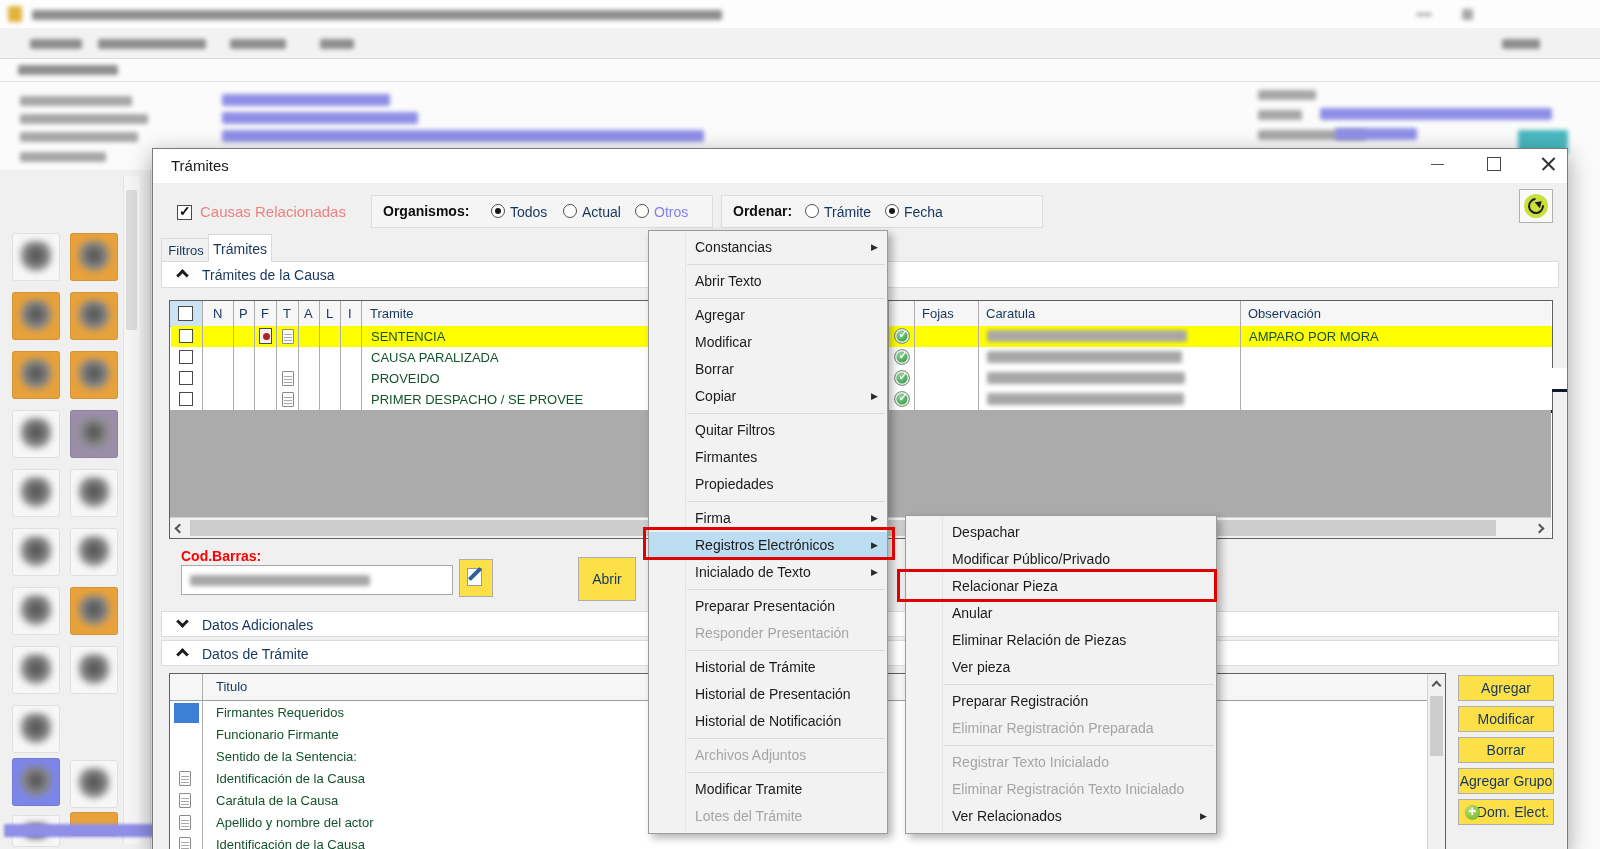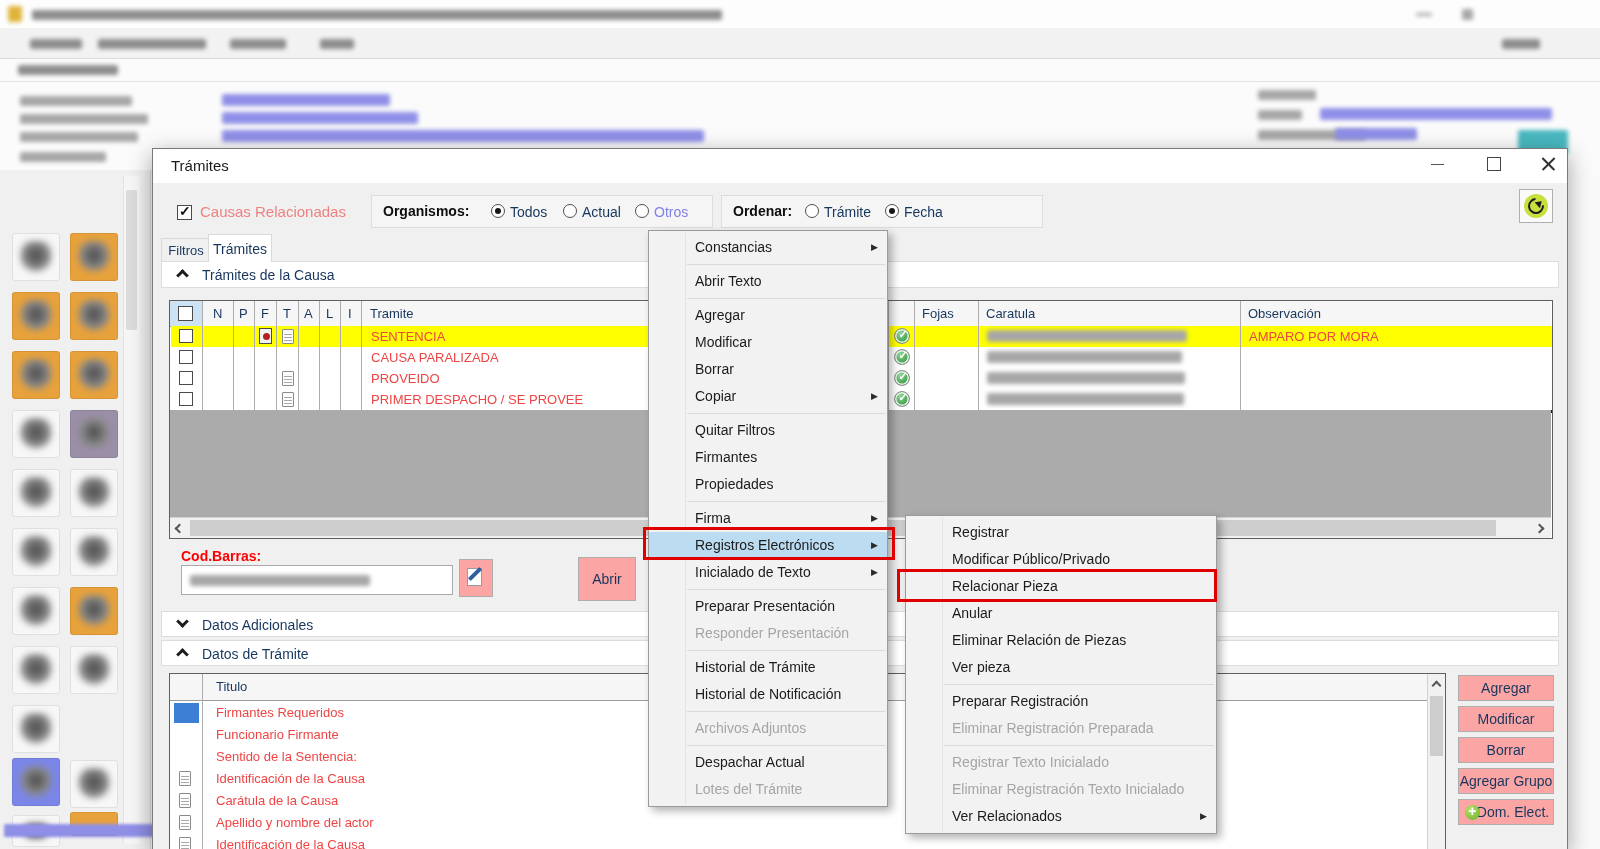--- a/index.html
+++ b/index.html
@@ -52,34 +52,34 @@
   .tab.inactive{background:#f0f0f0;}
   .tab.active{background:#fff;border-bottom:none;z-index:2;font-size:14px;}
   .panelbar{box-sizing:border-box;background:#fff;border:1px solid #dcdcdc;}
   .panel-title{font-size:14px;color:#17365d;}
   .chev{position:absolute;width:9px;height:9px;border-top:3px solid #1d1d1d;border-right:3px solid #1d1d1d;box-sizing:border-box;}
   .chev.up{transform:rotate(-45deg);} .chev.down{transform:rotate(135deg);}
   .chev.small{width:7px;height:7px;border-width:2px;border-color:#555;}
   .grid{box-sizing:border-box;background:#fff;border:1.5px solid #5f5f5f;}
   .gridline{position:absolute;width:1px;background:#adadad;}
   .gh{position:absolute;font-size:13px;color:#17365d;}
-  .cell-txt{position:absolute;font-size:13px;color:#ef4444;white-space:nowrap;}
+  .cell-txt{position:absolute;font-size:13px;color:#14532d;white-space:nowrap;}
   .row{position:absolute;left:1px;width:1381px;height:21px;}
   .rowline{border-bottom:3px solid #0f172a;}
   .doc-icon{position:absolute;width:12px;height:15px;background:#fdfdfd;border:1px solid #8a8a8a;border-radius:1px;box-sizing:border-box;}
   .doc-icon::after{content:"";position:absolute;left:1px;right:1px;top:2px;bottom:2px;
       background:repeating-linear-gradient(#fdfdfd 0 2px,#a8a8a8 2px 3px);}
   .seal-icon{position:absolute;width:13px;height:16px;background:#f2f2f2;border:1px solid #4a4a4a;box-sizing:border-box;}
   .seal-icon::after{content:"";position:absolute;left:2.5px;top:4px;width:7px;height:7px;border-radius:50%;background:#b22222;}
   .gcheck{position:absolute;width:16px;height:16px;border-radius:50%;border:1px solid #8d8d8d;box-sizing:border-box;
       background:radial-gradient(circle at 35% 30%,#8fd998 0%,#3f9e4c 70%);box-shadow:inset 0 0 0 1.5px #eef7ee;}
   .gcheck::after{content:"✓";position:absolute;left:3.5px;top:-1px;font-size:11px;font-weight:bold;color:#fff;}
   .scrolltrack{background:#f1f1f1;}
   .scrollthumb{background:#cdcdcd;}
-  .btn{box-sizing:border-box;background:#fca5a5;border:1px solid #aeaeae;font-size:14px;color:#17365d;
+  .btn{box-sizing:border-box;background:#fde047;border:1px solid #aeaeae;font-size:14px;color:#17365d;
       display:flex;align-items:center;justify-content:center;}
   .codbarras{font-size:14px;font-weight:bold;color:#ff0000;}
   .input{box-sizing:border-box;background:#fff;border:1px solid #a9a9a9;}
   .pencil-paper{position:absolute;left:7px;top:8px;width:13px;height:16px;background:#fff;border:1px solid #9a9a9a;}
   .pencil-stroke{position:absolute;left:13px;top:6px;width:4px;height:16px;background:#2f5f9e;transform:rotate(45deg);border-radius:1px;}
   .plus-ic{width:15px;height:15px;border-radius:50%;background:radial-gradient(circle at 35% 30%,#b4e06a,#6fae26);}
   .plus-ic::after{content:"+";position:absolute;left:3.2px;top:-2px;color:#fff;font-size:14px;font-weight:bold;}
   .selsq{background:#3e7fd6;}
   
   .menu{box-sizing:border-box;background:#f2f2f2;border:1px solid #9b9b9b;box-shadow:4px 4px 8px rgba(0,0,0,.30);padding:3px 0;z-index:50;}
@@ -265,21 +265,21 @@
       <div class="gcheck" style="left:723px;top:2px;"></div>
       <div class="redact r-gray" style="left:816px;top:4px;width:200px;height:12px;"></div>
       <div class="cell-txt" style="left:1078px;top:3px;">AMPARO POR MORA</div>
     </div>
     <div class="row rowline" style="top:46px;background:#fff;">
       <div class="abs checkbox" style="left:8px;top:3px;width:14px;height:14px;"></div>
       <div class="cell-txt" style="left:200px;top:3px;">CAUSA PARALIZADA</div>
       <div class="gcheck" style="left:723px;top:2px;"></div>
       <div class="redact r-gray" style="left:816px;top:4px;width:195px;height:12px;"></div>
     </div>
-    <div class="row rowline" style="top:67px;background:#fff;">
+    <div class="row rowline" style="top:67px;background:#fff;padding-left:28px;">
       <div class="abs checkbox" style="left:8px;top:3px;width:14px;height:14px;"></div>
       <div class="doc-icon" style="left:111px;top:3px;"></div>
       <div class="cell-txt" style="left:200px;top:3px;">PROVEIDO</div>
       <div class="gcheck" style="left:723px;top:2px;"></div>
       <div class="redact r-gray" style="left:816px;top:4px;width:198px;height:12px;"></div>
     </div>
     <div class="row rowline" style="top:88px;background:#fff;">
       <div class="abs checkbox" style="left:8px;top:3px;width:14px;height:14px;"></div>
       <div class="doc-icon" style="left:111px;top:3px;"></div>
       <div class="cell-txt" style="left:200px;top:3px;">PRIMER DESPACHO / SE PROVEE</div>
@@ -377,30 +377,31 @@
   <div class="mi"><span>Propiedades</span></div>
   <div class="msep"></div>
   <div class="mi"><span>Firma</span><span class="arrow">▶</span></div>
   <div class="mi hl"><span>Registros Electrónicos</span><span class="arrow">▶</span></div>
   <div class="mi"><span>Inicialado de Texto</span><span class="arrow">▶</span></div>
   <div class="msep"></div>
   <div class="mi"><span>Preparar Presentación</span></div>
   <div class="mi dis"><span>Responder Presentación</span></div>
   <div class="msep"></div>
   <div class="mi"><span>Historial de Trámite</span></div>
+  <div class="mi"><span>Historial de Presentación</span></div>
   <div class="mi"><span>Historial de Notificación</span></div>
   <div class="msep"></div>
   <div class="mi dis"><span>Archivos Adjuntos</span></div>
   <div class="msep"></div>
-  <div class="mi"><span>Despachar Actual</span></div>
+  <div class="mi"><span>Modificar Tramite</span></div>
   <div class="mi dis"><span>Lotes del Trámite</span></div>
 </div>
 
 <div class="abs menu" style="left:905px;top:515px;width:312px;">
-  <div class="mi"><span>Registrar</span></div>
+  <div class="mi"><span>Despachar</span></div>
   <div class="mi"><span>Modificar Público/Privado</span></div>
   <div class="mi"><span>Relacionar Pieza</span></div>
   <div class="mi"><span>Anular</span></div>
   <div class="mi"><span>Eliminar Relación de Piezas</span></div>
   <div class="mi"><span>Ver pieza</span></div>
   <div class="msep"></div>
   <div class="mi"><span>Preparar Registración</span></div>
   <div class="mi dis"><span>Eliminar Registración Preparada</span></div>
   <div class="msep"></div>
   <div class="mi dis"><span>Registrar Texto Inicialado</span></div>

